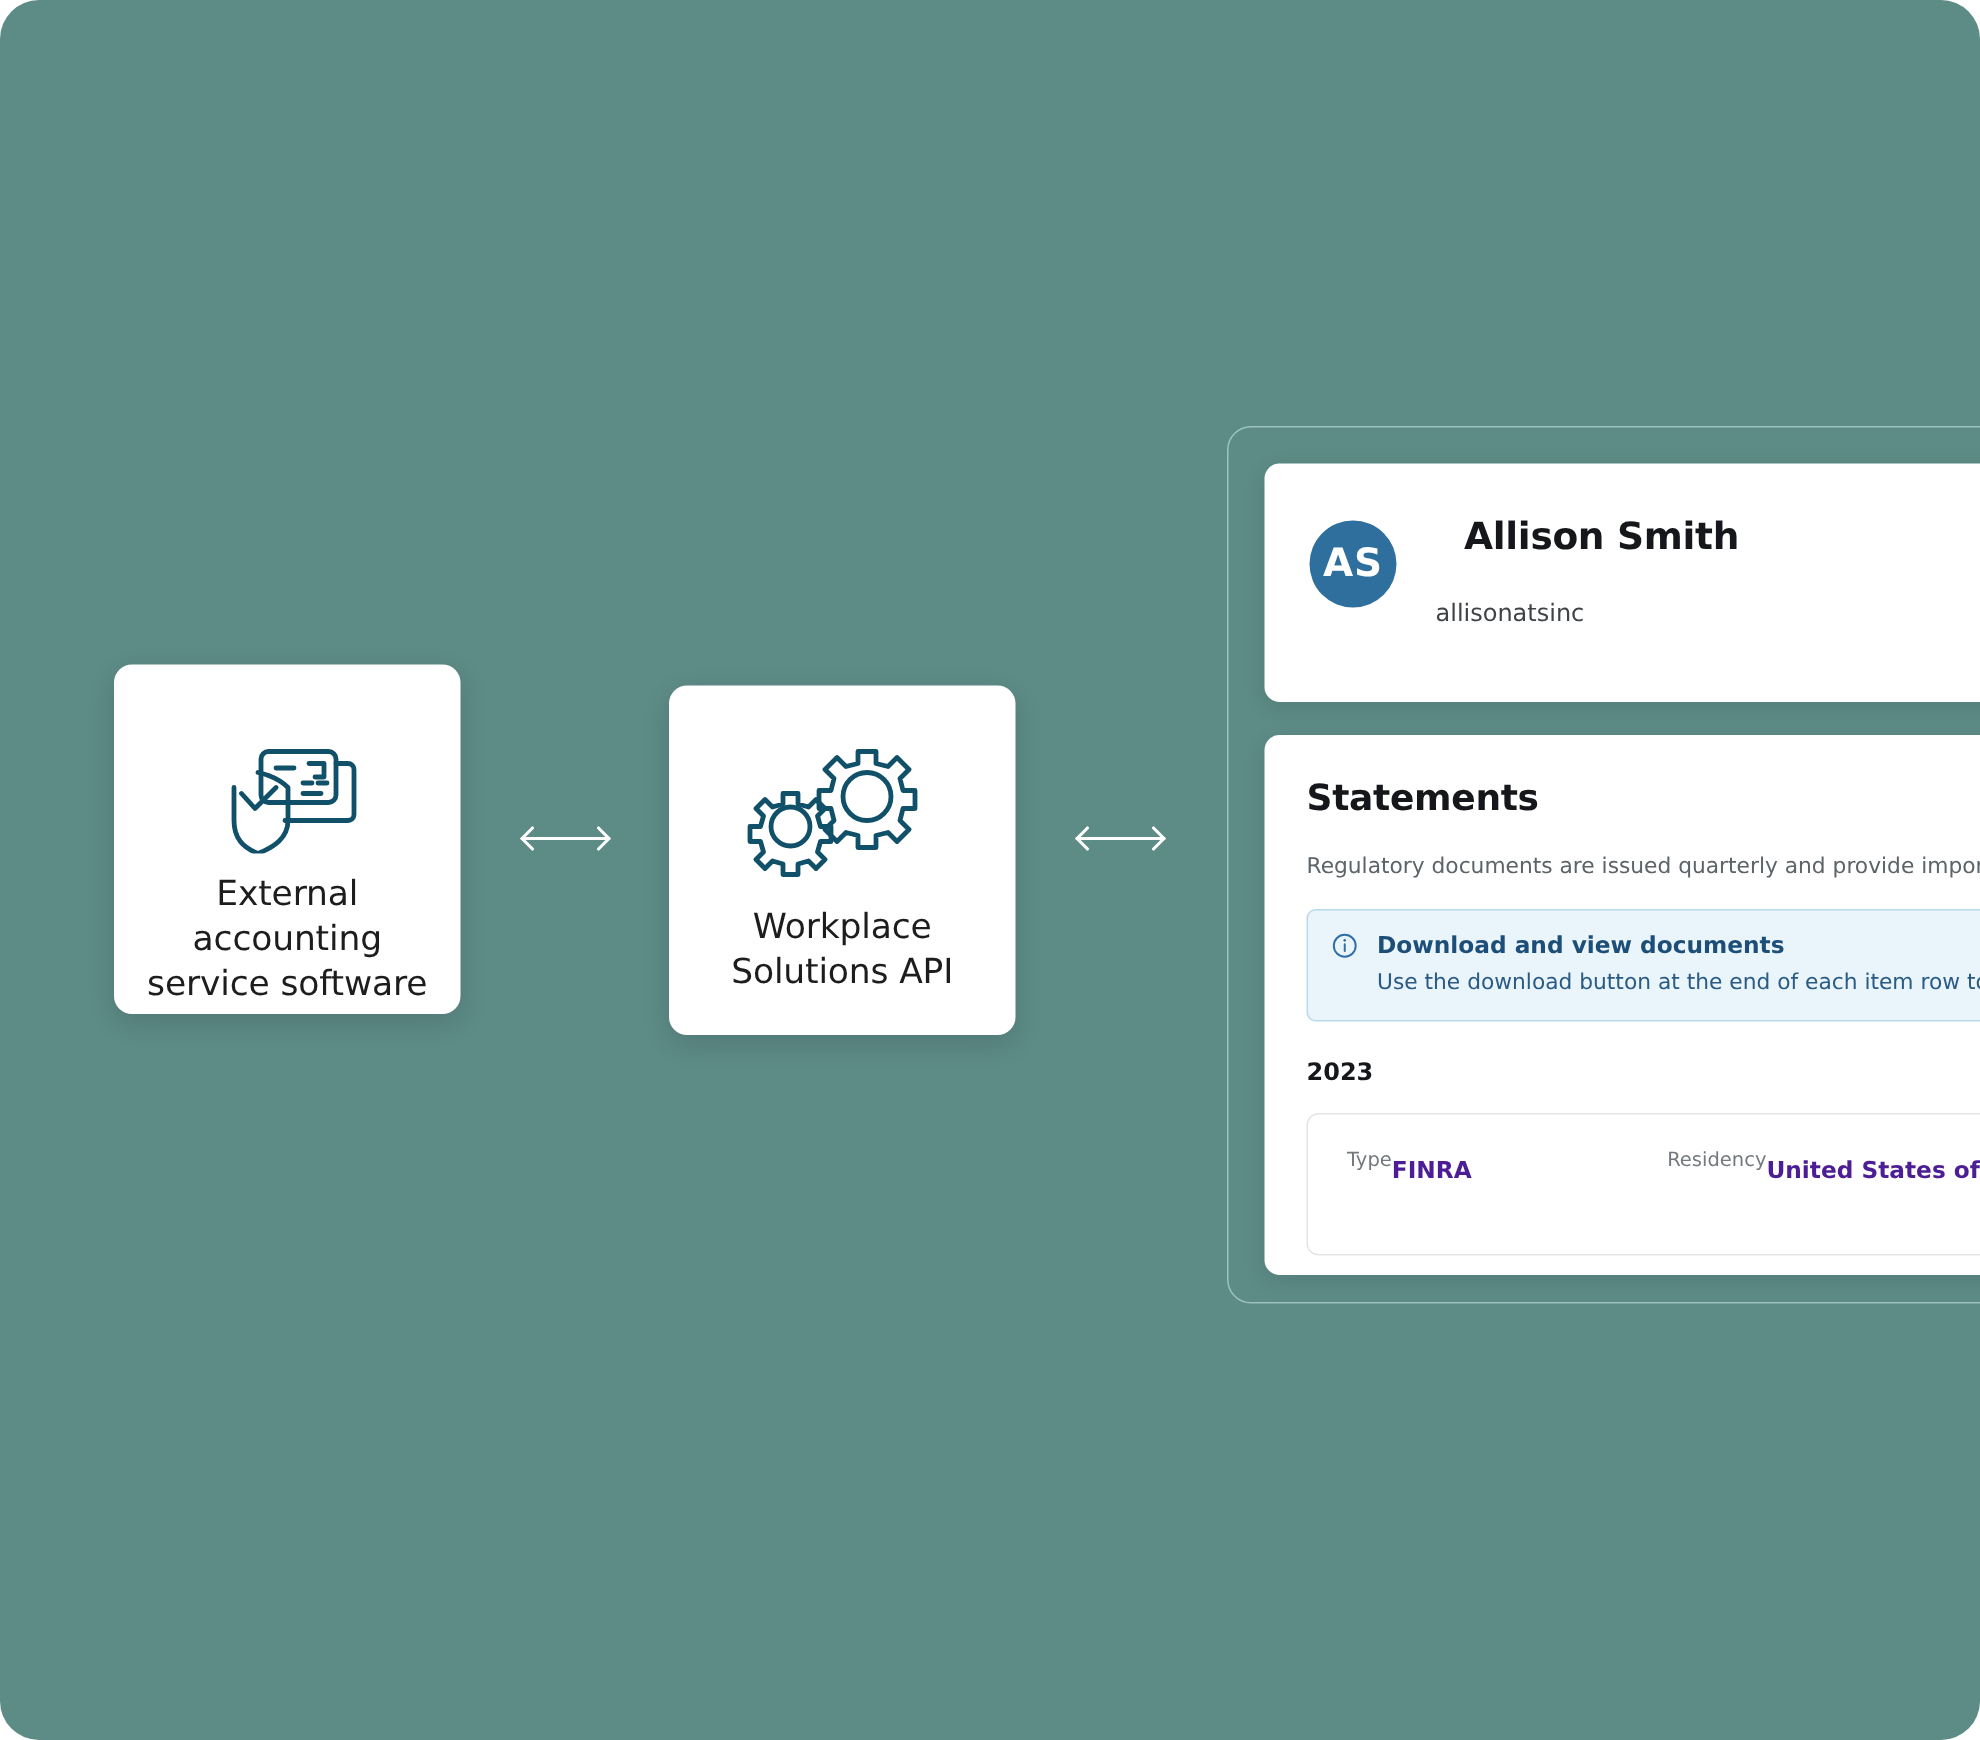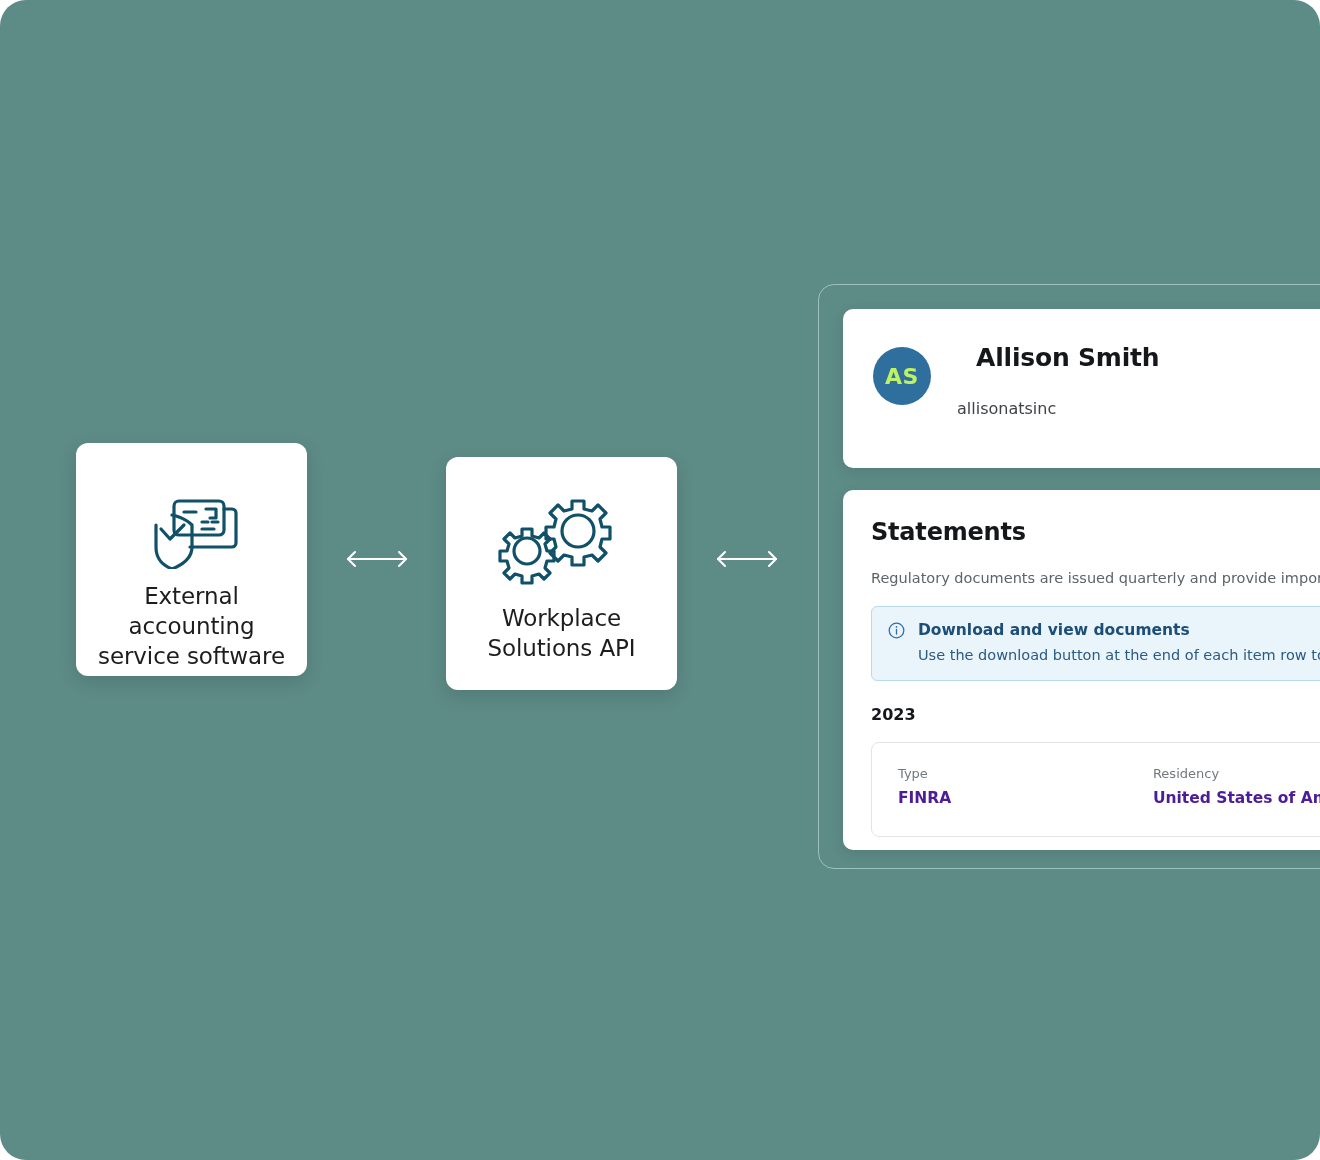--- a/index.html
+++ b/index.html
@@ -94,25 +94,25 @@
     align-items: flex-start;
     gap: 26px;
   }
 
   #avatar {
     flex: 0 0 auto;
     width: 58px;
     height: 58px;
     border-radius: 50%;
     background: #2e6f9e;
-    color: #bef264;
+    color: #ffffff;
     display: flex;
     align-items: center;
     justify-content: center;
-    font-size: 22px;
+    font-size: 26px;
     font-weight: 600;
     letter-spacing: 0.5px;
     margin-top: 6px;
   }
 
   #profile-name {
     font-size: 25px;
     font-weight: 700;
     color: #15171a;
     letter-spacing: -0.2px;
@@ -192,21 +192,21 @@
   #doc-row {
     margin-top: 18px;
     width: 520px;
     border: 1px solid #e2e5e8;
     border-radius: 8px;
     padding: 22px 26px;
     display: flex;
     align-items: flex-start;
     height: 95px;
   }
-  .row-field { display: flex; flex-direction: column; }
+  .row-field { display: flex; flex-direction: row; }
   #field-type     { width: 314px; }
   #field-residency{ width: 260px; }
 
   .field-label {
     font-size: 13px;
     color: #73797e;
     font-weight: 400;
     line-height: 18px;
   }
   .field-value {

